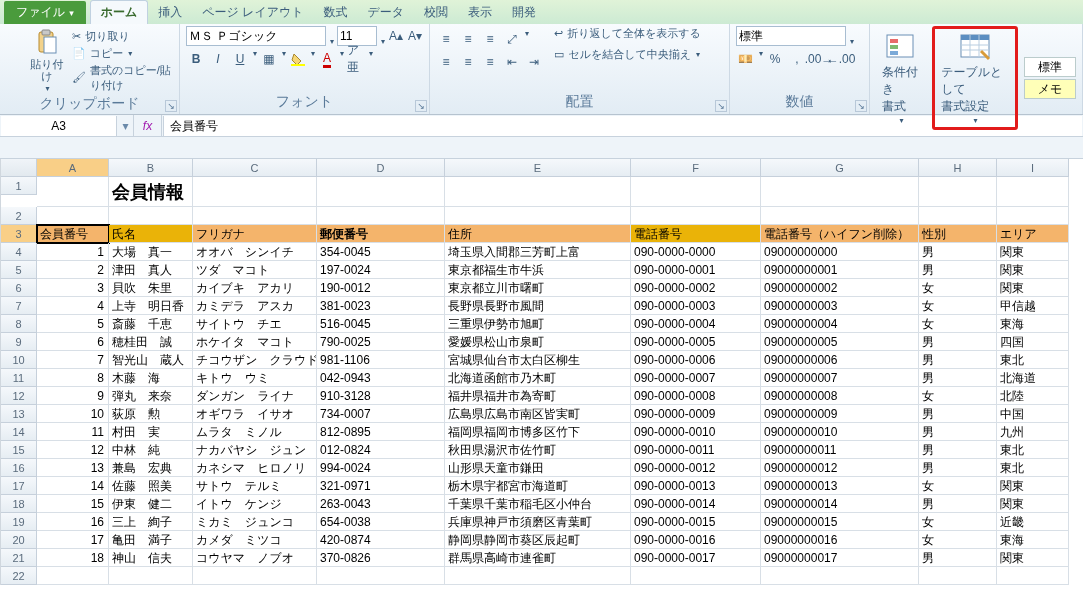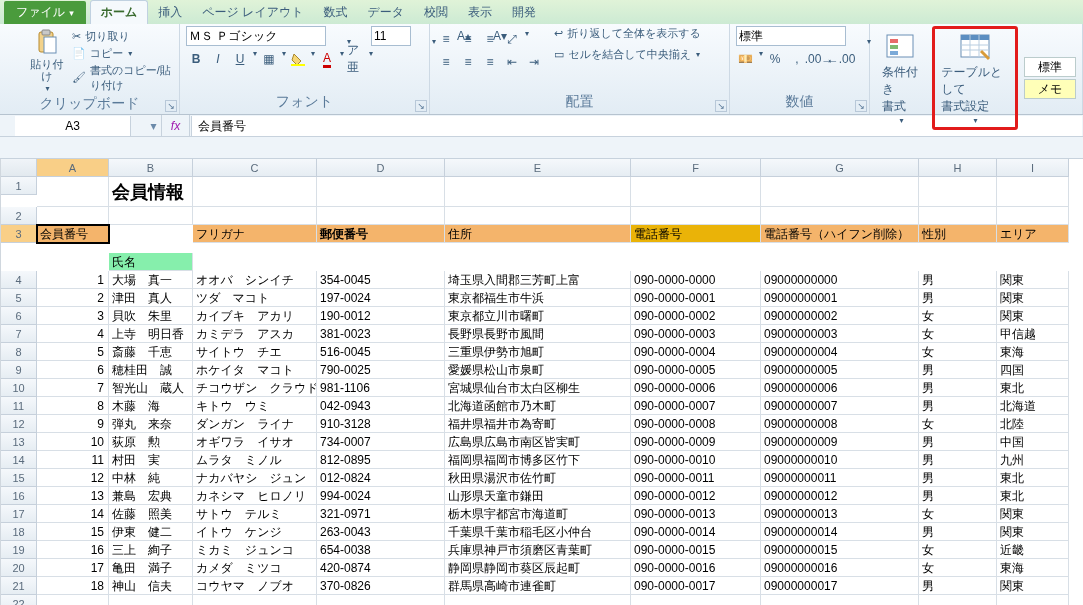--- a/index.html
+++ b/index.html
@@ -12,34 +12,34 @@
   .tab.active { background:#f5f9fc; border:1px solid #c0d1e0; border-bottom:none; border-radius:3px 3px 0 0; color:#3a6b2f; font-weight:bold;}
   .ribbon-body { display:flex; height:90px; background:linear-gradient(#f8fbfe,#e2ecf4); }
   .group { border-right:1px solid #cdd9e4; padding:2px 6px; display:flex; flex-direction:column; justify-content:space-between; position:relative;}
   .group-label { font-size:14px; color:#5a7a99; text-align:center; padding-bottom:1px;}
   .grp-content { flex:1; display:flex; align-items:center; gap:4px; }
   .vbtn { display:flex; flex-direction:column; align-items:center; gap:2px; padding:2px 4px;margin-left:20px; }
   .vbtn .ico { width:28px; height:28px; display:flex; align-items:center; justify-content:center; }
   .vbtn .lbl { font-size:11px; color:#3b5d7c; text-align:center; line-height:1.1;}
   .small-row { display:flex; align-items:center; gap:4px; color:#3b5d7c; font-size:11px;}
   .clip-stack { display:flex; flex-direction:column; gap:2px; }
-  .fontbox { display:flex; align-items:flex-end; gap:20px; }
+  .fontbox { display:flex; align-items:flex-end; gap:3px; }
   select.fake, input.fake { font-size:12px; border:1px solid #a8bdd1; background:#fff; height:20px; padding:0 2px; }
   .fontname { width:140px; } .fontsize { width:40px; }
   .btnrow { display:flex; gap:2px; margin-top:3px;}
   .rb { width:20px; height:20px; border:1px solid transparent; display:flex; align-items:center; justify-content:center; font-size:12px; color:#3b5d7c; }
   .dd{font-size:8px; color:#3b5d7c; margin-left:1px;}
   .big-btn { display:flex; flex-direction:column; align-items:center; justify-content:center; gap:1px; padding:2px 6px; color:#3b5d7c;}
   .big-btn .ico{width:32px;height:32px;}
   .highlight { border:3px solid #e21b1b; border-radius:3px; }
   .launcher { position:absolute; right:2px; bottom:2px; font-size:9px; color:#5a7a99; width:12px; height:12px; border:1px solid #b8c8d8; display:flex; align-items:center; justify-content:center;}
 
   
   .fbar { display:flex; align-items:center; border-bottom:1px solid #c7d2dd; background:#eef4f9; height:22px; }
-  .namebox { width:116px; padding:0 6px; border-right:1px solid #c7d2dd; text-align:center; background:#fff; margin:15px; height:20px; line-height:20px; font-size:12px;}
+  .namebox { width:116px; padding:0 6px; border-right:1px solid #c7d2dd; text-align:center; background:#fff; margin:1px; height:20px; line-height:20px; font-size:12px;}
   .namebox-dd { width:16px; text-align:center; color:#6b8aaa; border-right:1px solid #c7d2dd; height:22px; line-height:22px;}
   .fx { width:28px; text-align:center; font-style:italic; color:#a21caf; border-right:1px solid #c7d2dd; height:22px; line-height:22px;}
   .formula { flex:1; padding:0 6px; background:#fff; margin:1px; height:20px; line-height:20px; border-left:1px solid #c7d2dd;}
   .expander { height:22px; background:#eef4f9; border-bottom:1px solid #c7d2dd;}
 
   
   .grid { display:grid; grid-template-columns: 36px 72px 84px 124px 128px 186px 130px 158px 78px 72px; border-left:1px solid #d0d7de;}
   .colhdr, .rowhdr { background:linear-gradient(#f5f8fb,#e6edf3); border-right:1px solid #c6d0db; border-bottom:1px solid #c6d0db; text-align:center; font-size:11px; color:#5a6b7c; height:18px; line-height:18px; }
   .colhdr.sel { background:#f9cf87; }
   .rowhdr { }
@@ -261,21 +261,21 @@
     <div class="cell"></div>
     <div class="cell"></div>
     <div class="cell"></div>
     <div class="cell"></div>
     <div class="cell"></div>
     <div class="cell"></div>
     <div class="cell"></div>
     <div class="cell"></div>
     <div class="rowhdr" style="background: rgb(249, 207, 135);">3</div>
     <div class="cell sel-cell" style="background: rgb(244, 180, 107);">会員番号</div>
-    <div class="cell" style="background: #86efac; margin-top: 28px;">氏名</div>
+    <div class="cell" style="background: #eab308;">氏名</div>
     <div class="cell" style="background: rgb(244, 180, 107);">フリガナ</div>
     <div class="cell" style="background: rgb(244, 180, 107); font-weight: bold;">郵便番号</div>
     <div class="cell" style="background: rgb(244, 180, 107);">住所</div>
     <div class="cell" style="background: #eab308;">電話番号</div>
     <div class="cell" style="background: rgb(244, 180, 107);">電話番号（ハイフン削除）</div>
     <div class="cell" style="background: rgb(244, 180, 107);">性別</div>
     <div class="cell" style="background: rgb(244, 180, 107);">エリア</div>
     <div class="rowhdr">4</div>
     <div class="cell num">1</div>
     <div class="cell">大場　真一</div>

